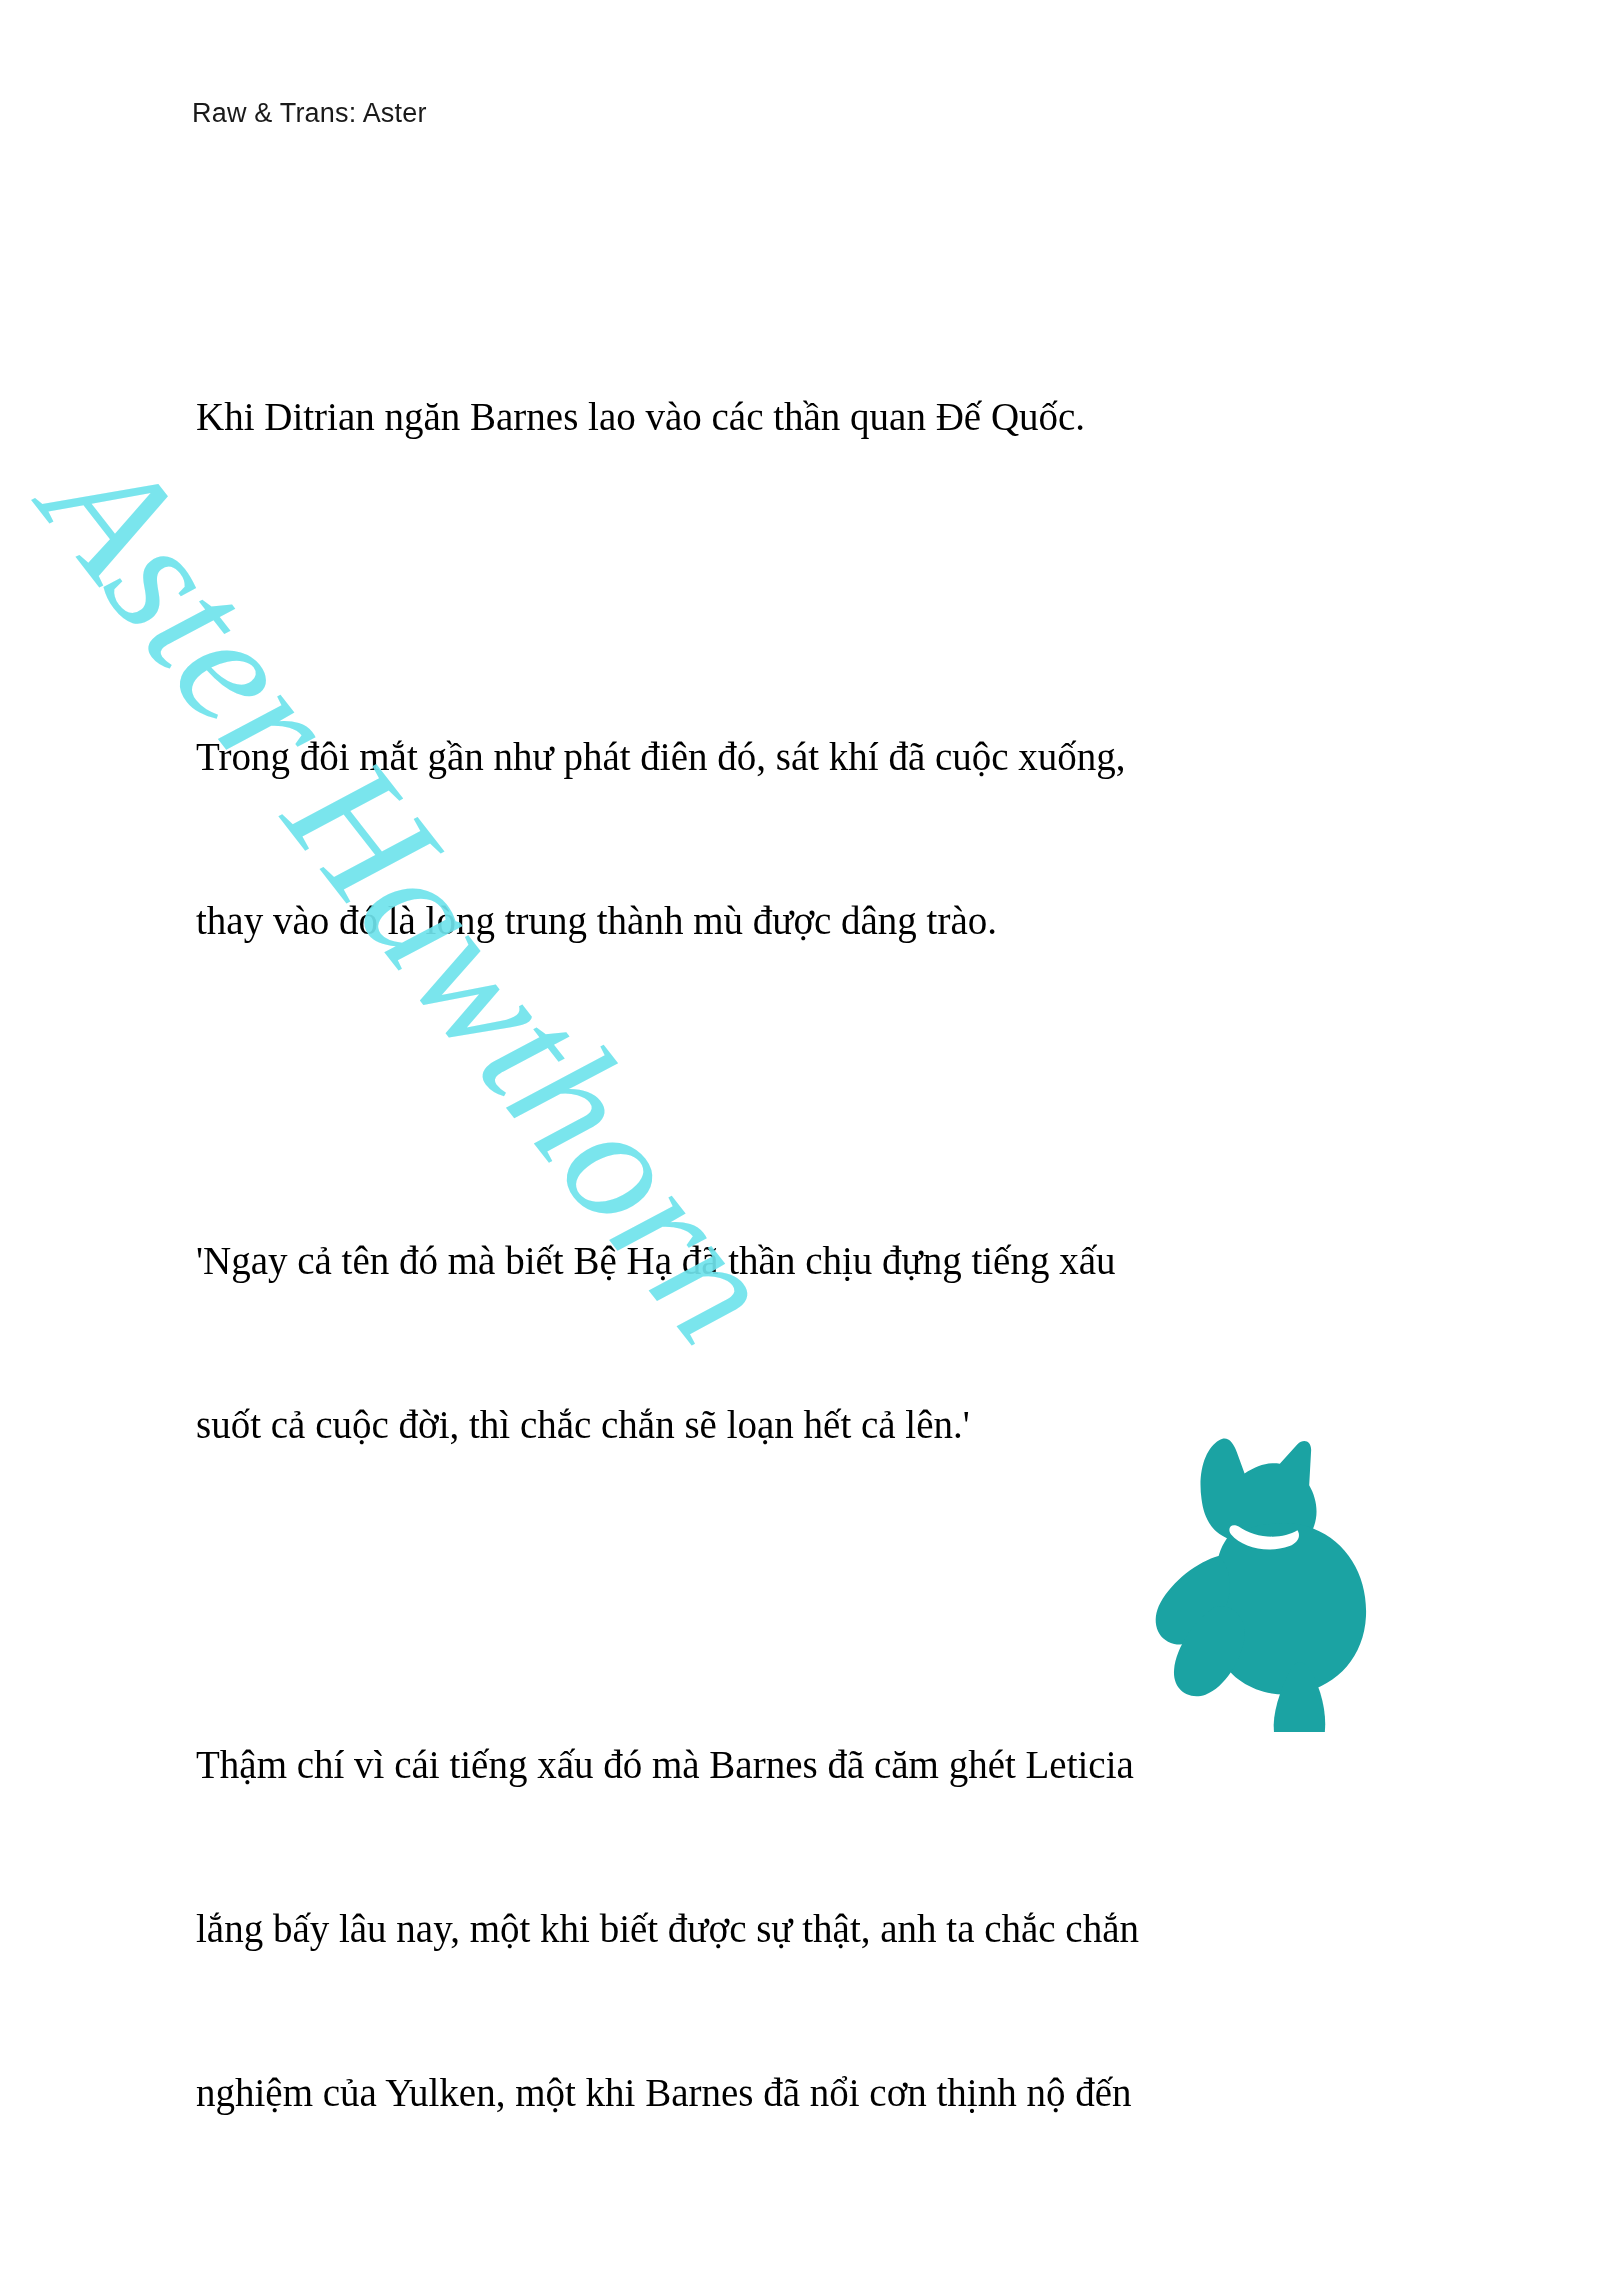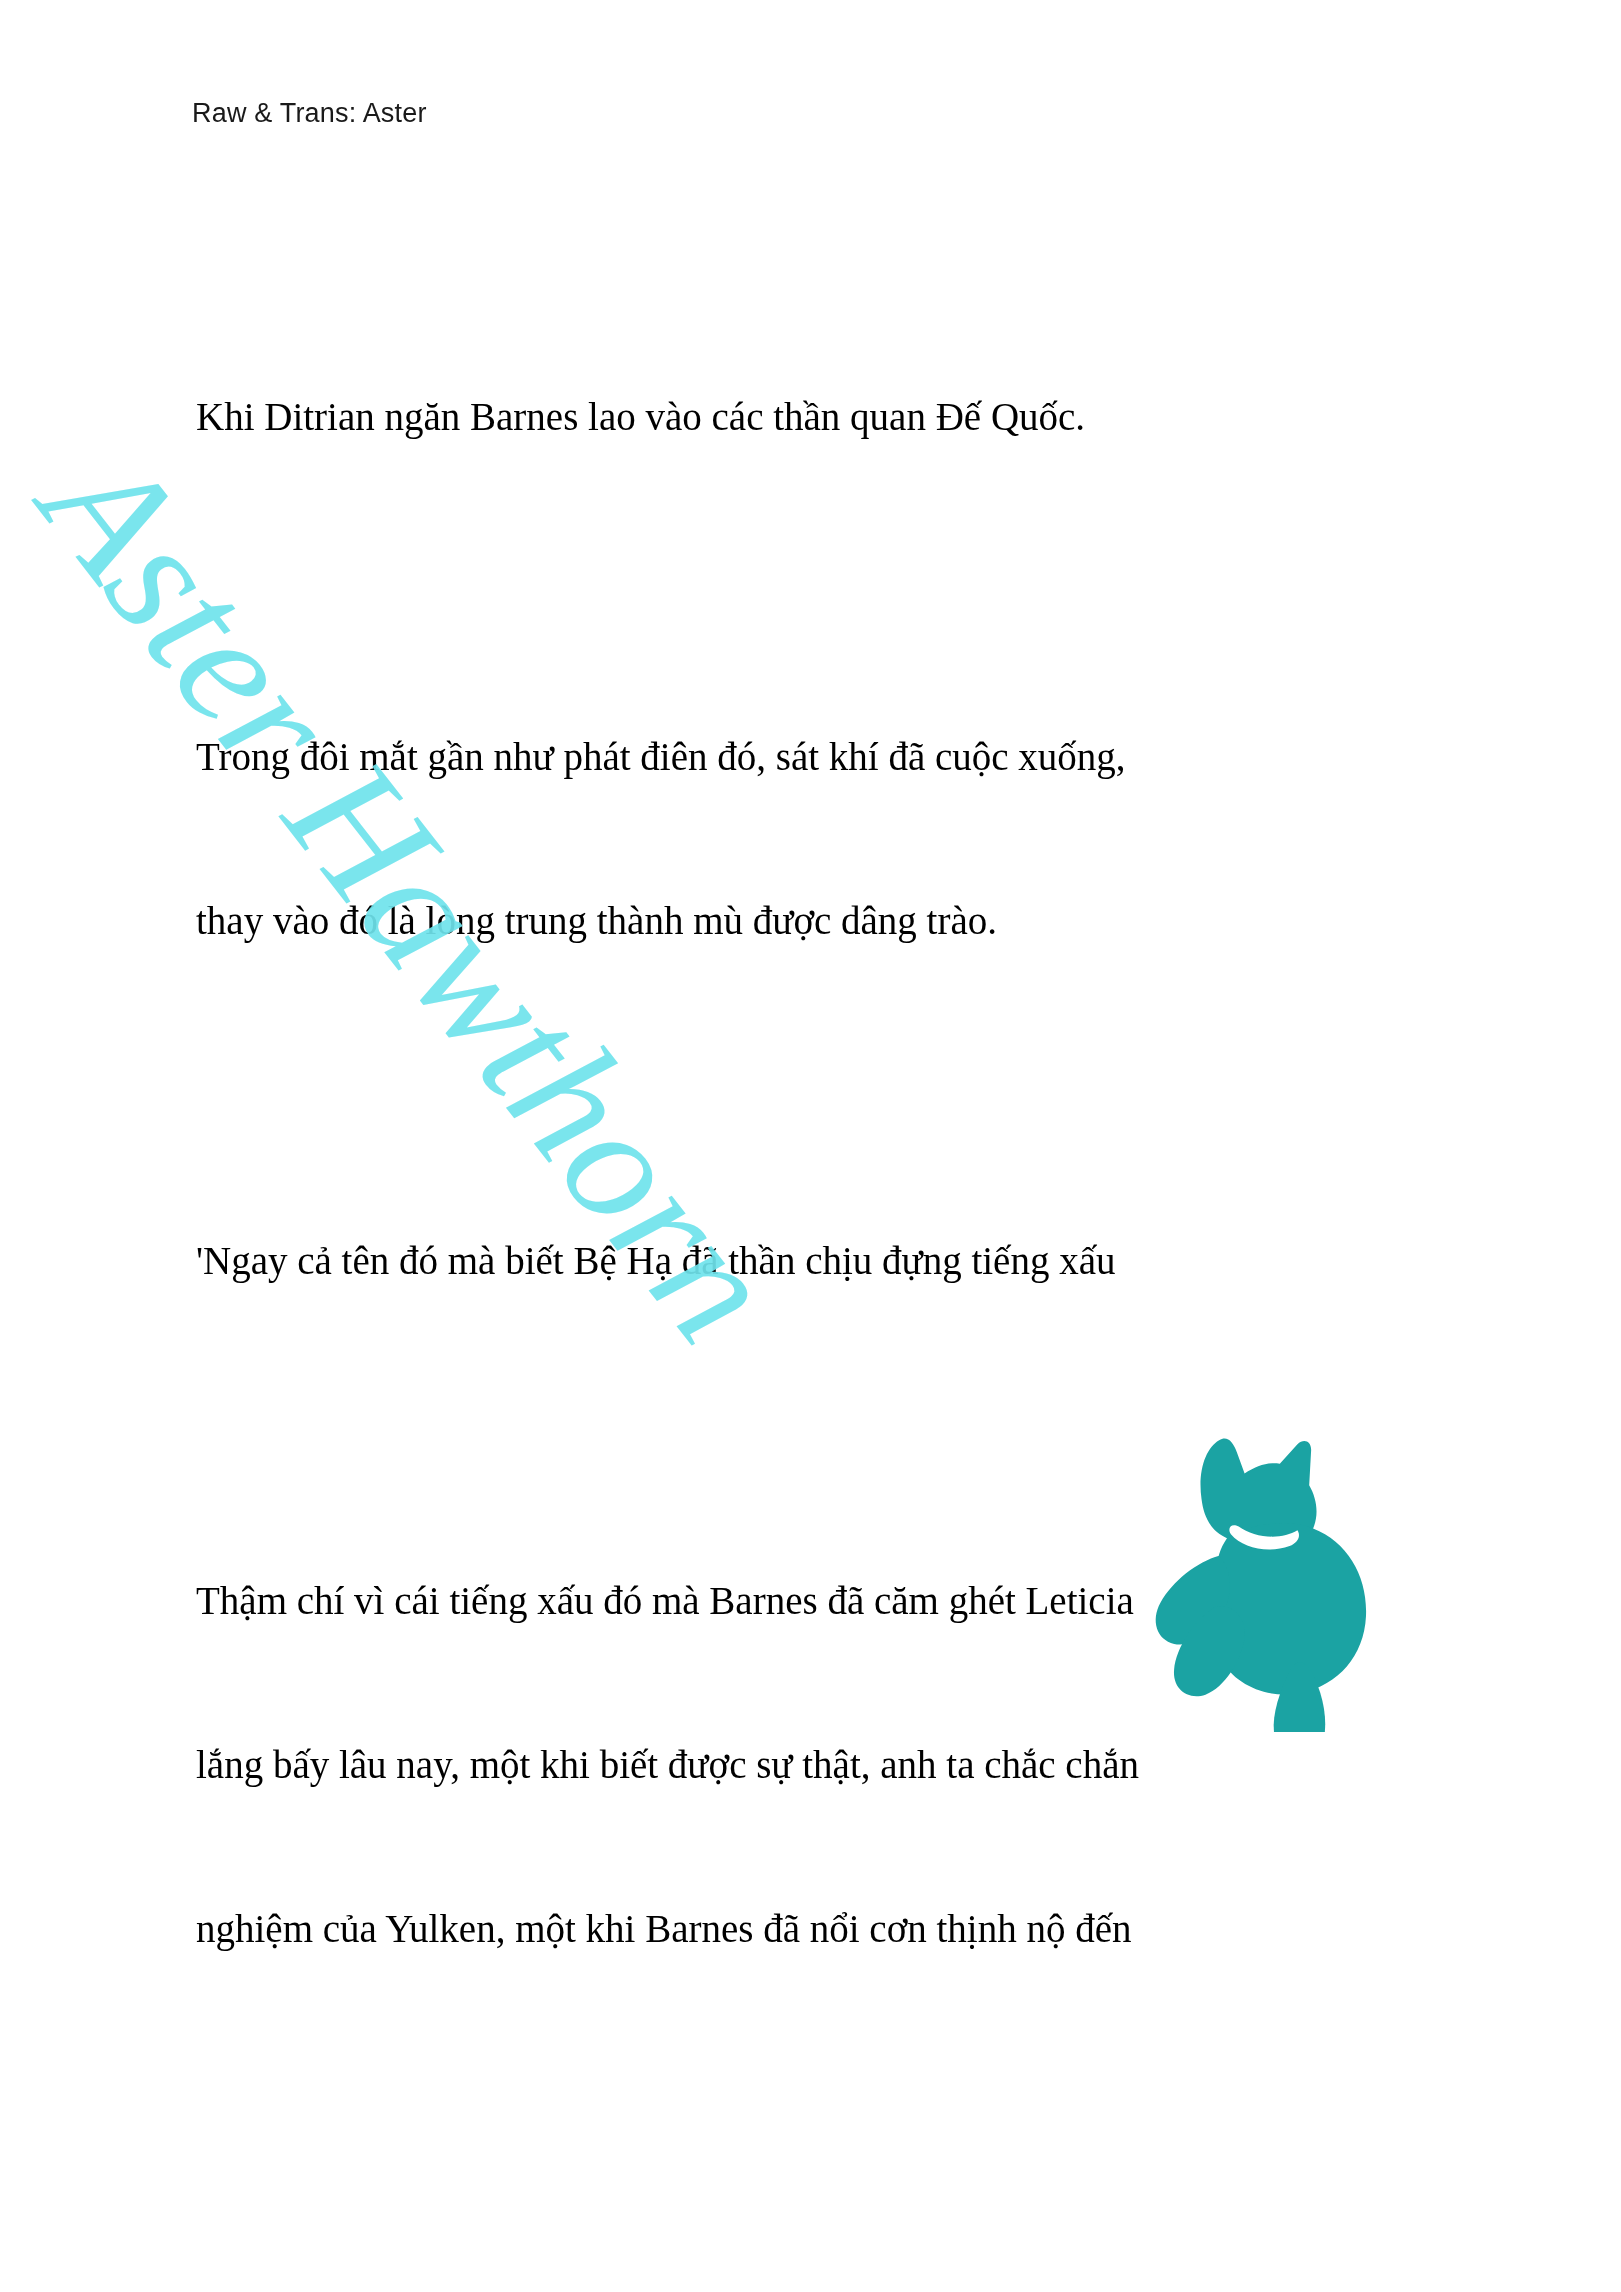--- a/index.html
+++ b/index.html
@@ -108,20 +108,21 @@
       <span class="para-line">Khi Ditrian ngăn Barnes lao vào các thần quan Đế Quốc.</span>
     </p>
 
     <p class="para">
       <span class="para-line">Trong đôi mắt gần như phát điên đó, sát khí đã cuộc xuống,</span>
       <span class="para-line">thay vào đó là lòng trung thành mù được dâng trào.</span>
     </p>
 
     <p class="para">
       <span class="para-line">'Ngay cả tên đó mà biết Bệ Hạ đã thần chịu đựng tiếng xấu</span>
+      <span class="para-line">suốt cả cuộc đời, thì chắc chắn sẽ loạn hết cả lên.'</span>
     </p>
 
     <p class="para">
       <span class="para-line">Thậm chí vì cái tiếng xấu đó mà Barnes đã căm ghét Leticia</span>
       <span class="para-line">lắng bấy lâu nay, một khi biết được sự thật, anh ta chắc chắn</span>
       <span class="para-line">nghiệm của Yulken, một khi Barnes đã nổi cơn thịnh nộ đến</span>
       
     </p>
 
   </div>

